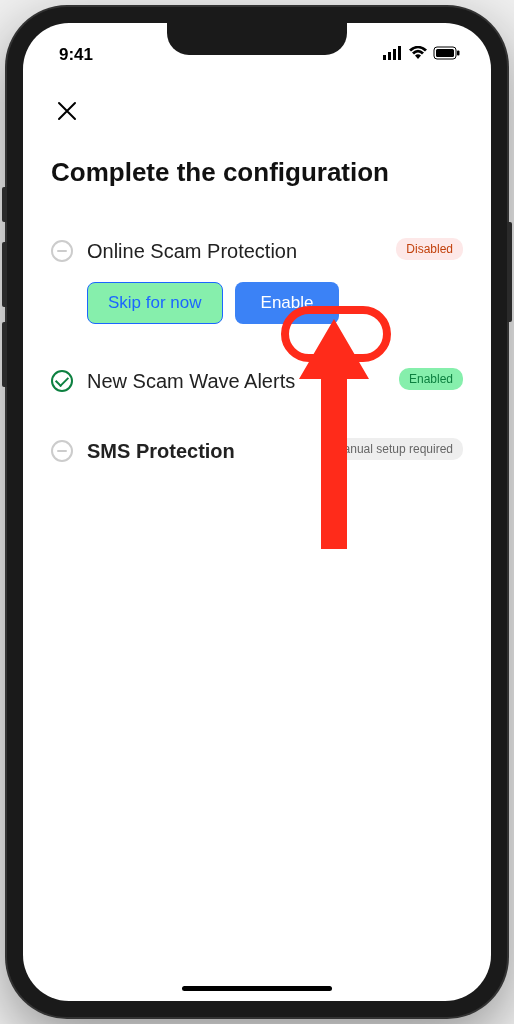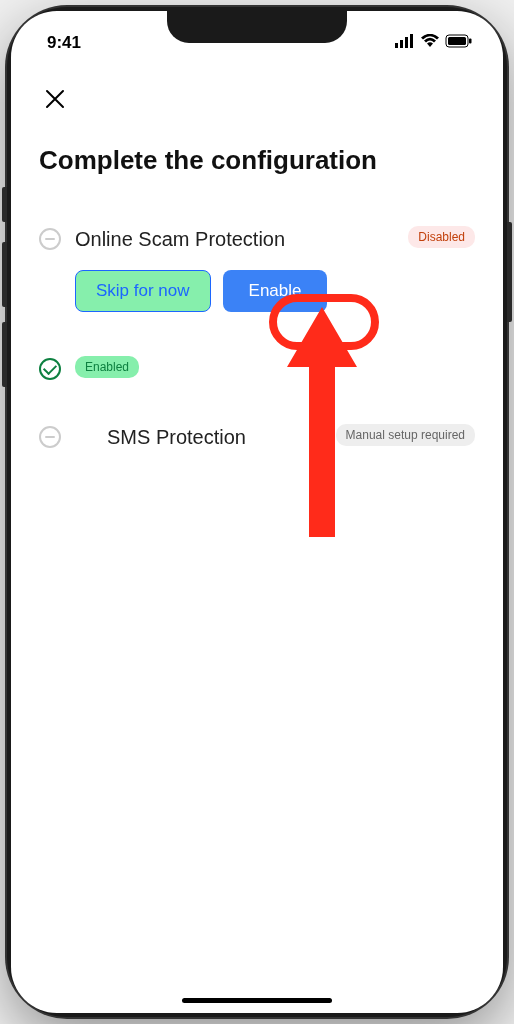--- a/index.html
+++ b/index.html
@@ -11,21 +11,21 @@
       display: flex;
       align-items: center;
       justify-content: center;
       position: relative;
     }
     .phone-frame {
       width: 500px;
       height: 1010px;
       background: #1a1a1a;
       border-radius: 60px;
-      padding: 4px;
+      padding: 16px;
       box-shadow: 0 0 0 2px #333, 0 20px 60px rgba(0,0,0,0.4);
       position: relative;
     }
     .phone-screen {
       width: 100%;
       height: 100%;
       background: #fff;
       border-radius: 46px;
       overflow: hidden;
       position: relative;
@@ -145,21 +145,21 @@
       display: flex;
       align-items: flex-start;
       justify-content: space-between;
       gap: 10px;
     }
     .item-title {
       font-size: 20px;
       color: #222;
       line-height: 1.3;
     }
-    .item-title.bold { font-weight: 400; margin-left: 32px; }
+    .item-title.bold { font-weight: 700; }
     .badge {
       font-size: 12px;
       padding: 4px 10px;
       border-radius: 10px;
       white-space: nowrap;
       flex-shrink: 0;
     }
     .badge.disabled { background: #fde8e8; color: #c2410c; }
     .badge.enabled { background: #86efac; color: #0d8040; }
     .badge.manual { background: #eee; color: #666; }
@@ -277,20 +277,21 @@
             <button class="btn btn-outline">Skip for now</button>
             <button class="btn btn-primary">Enable</button>
           </div>
         </div>
       </div>
 
       <div class="config-item">
         <div class="status-icon enabled"></div>
         <div class="item-main">
           <div class="item-header">
+            <div class="item-title">New Scam Wave Alerts</div>
             <div class="badge enabled">Enabled</div>
           </div>
         </div>
       </div>
 
       <div class="config-item">
         <div class="status-icon disabled"></div>
         <div class="item-main">
           <div class="item-header">
             <div class="item-title bold">SMS Protection</div>

